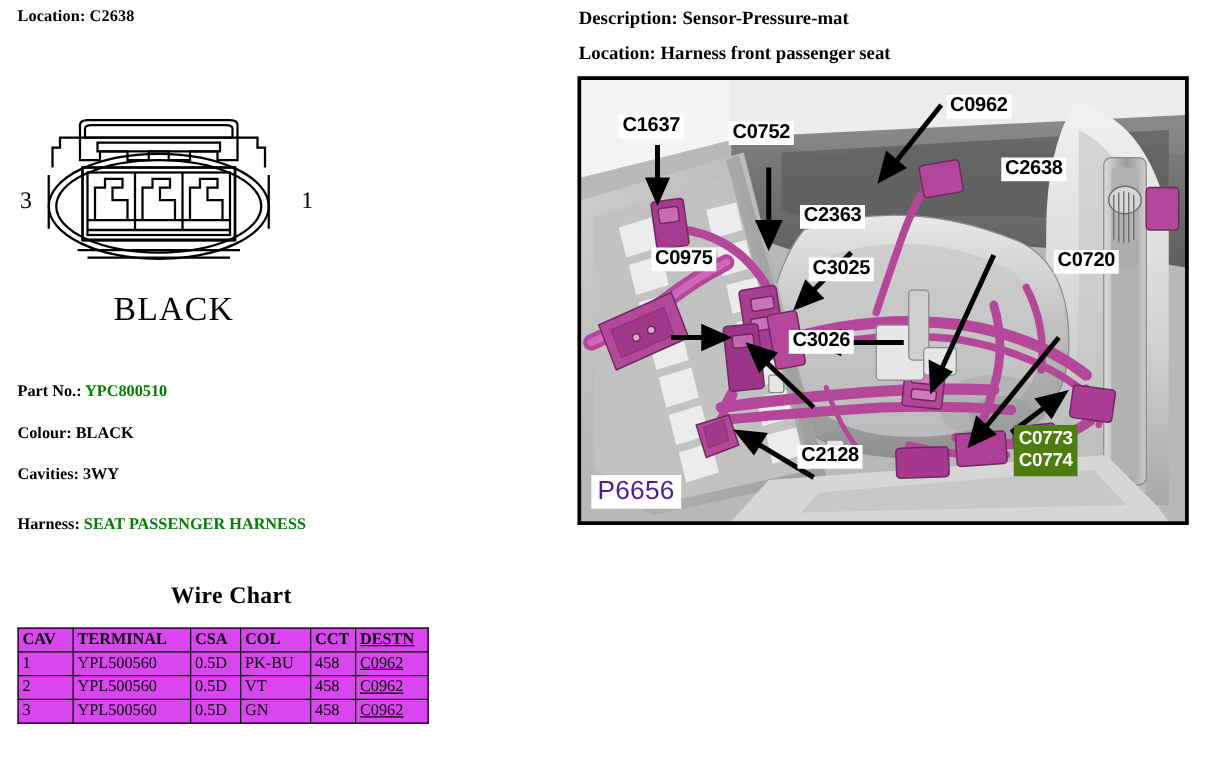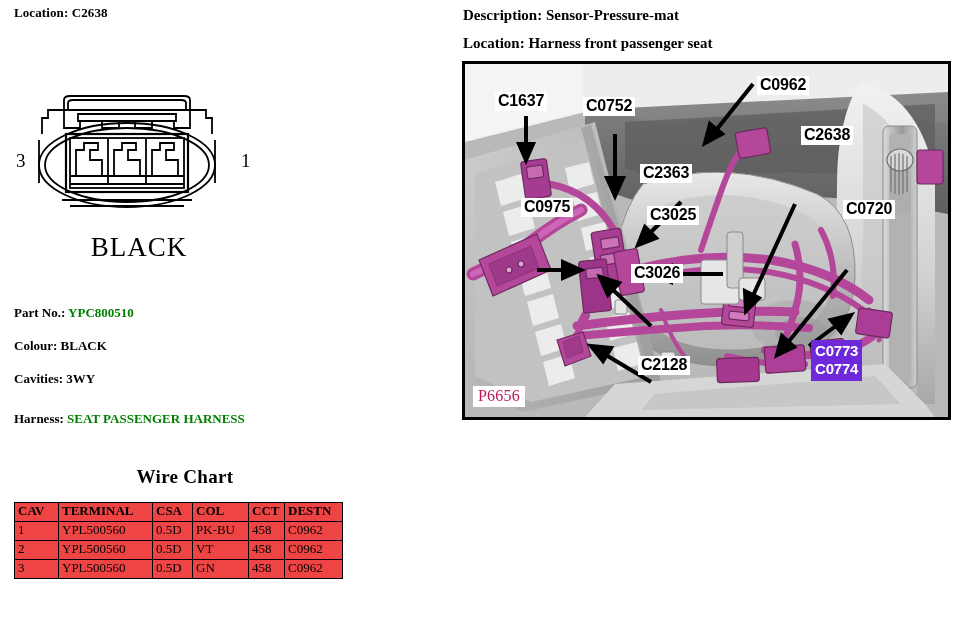--- a/index.html
+++ b/index.html
@@ -80,21 +80,21 @@
     text-align: center;
     font-size: 19px;
     font-weight: bold;
     letter-spacing: 0.3px;
   }
   table.wire-chart {
     position: absolute;
     left: 14px;
     top: 502px;
     border-collapse: collapse;
-    background: #ef4444;
+    background: #d946ef;
   }
   table.wire-chart td, table.wire-chart th {
     border: 1.5px solid #000000;
     font-size: 13px;
     font-family: "Liberation Serif", "DejaVu Serif", serif;
     padding: 1px 3px 2px 3px;
     text-align: left;
     line-height: 1.15;
     height: 18px;
     box-sizing: border-box;
@@ -104,21 +104,21 @@
     font-weight: bold;
   }
   table.wire-chart td {
     font-weight: normal;
   }
   .c-cav   { width: 44px; }
   .c-term  { width: 94px; }
   .c-csa   { width: 40px; }
   .c-col   { width: 56px; }
   .c-cct   { width: 36px; }
-  .c-destn { width: 58px; }
+  .c-destn { width: 58px; text-decoration: underline; }
 
   
   .desc-line {
     position: absolute;
     left: 463px;
     font-size: 15px;
     font-weight: bold;
     white-space: nowrap;
   }
   .desc-line.d1 { top: 7px; }
@@ -144,32 +144,32 @@
     color: #000000;
     font-family: "Liberation Sans", "DejaVu Sans", sans-serif;
     font-weight: bold;
     font-size: 16px;
     line-height: 1.05;
     padding: 1px 3px;
     white-space: nowrap;
     letter-spacing: -0.2px;
   }
   .callout.inverted {
-    background: #6d28d9;
+    background: #4d7c0f;
     color: #ffffff;
     font-size: 15px;
     padding: 2px 4px;
     line-height: 1.22;
   }
   .photo-code {
     position: absolute;
     background: #ffffff;
-    color: #be185d;
-    font-family: Liberation Serif, serif;
-    font-size: 16px;
+    color: #4c1d95;
+    font-family: Liberation Sans, sans-serif;
+    font-size: 21px;
     padding: 1px 5px 2px 5px;
     letter-spacing: 0.2px;
   }
 </style>
 </head>
 <body>
 
 <div class="connector-title">
   <span>Location: C2638</span>
 </div>

